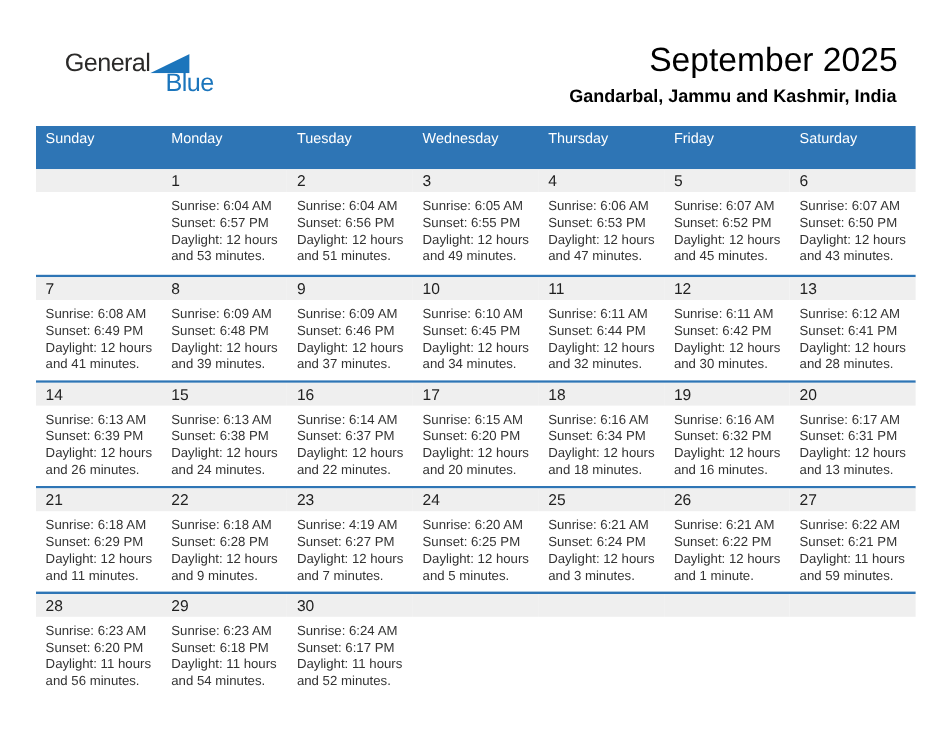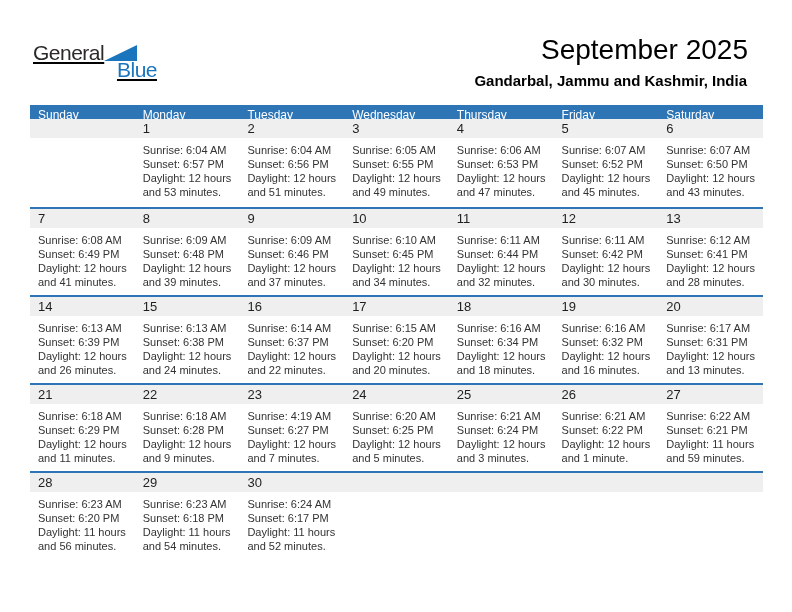--- a/index.html
+++ b/index.html
@@ -13,38 +13,38 @@
   body{
     width:792px;height:612px;
     background:#ffffff;
     font-family:"Liberation Sans", sans-serif;
     color:#000;
     position:relative;
     overflow:hidden;
   }
   
   .page-header{position:relative;height:105px;}
-  .logo{position:absolute;left:33px;top:42px;width:124px;line-height:1;text-decoration:underline;}
+  .logo{position:absolute;left:54px;top:42px;width:124px;line-height:1;}
   .logo-top{display:flex;align-items:flex-end;}
   .logo-general{
     font-size:21px;letter-spacing:-0.5px;color:#2b2a29;font-weight:400;
   }
   .logo-tri{display:block;margin-bottom:2px;}
   .logo-blue{
     text-align:right;font-size:21px;font-weight:400;
     color:var(--logo-blue);margin-top:-4px;letter-spacing:-0.5px;
   }
   .titles{position:absolute;top:34px;right:44px;text-align:right;}
   .titles h1{margin:0;font-size:28px;font-weight:400;color:#000;}
   .titles h2{margin:6px 1px 0;font-size:15px;font-weight:700;color:#000;text-align:center;}
   
   .calendar{position:absolute;left:30px;top:105px;width:733px;}
   .cal-head{
     display:grid;grid-template-columns:repeat(7,1fr);
-    background:var(--accent);color:#fff;height:14px;
+    background:var(--accent);color:#fff;height:36px;
   }
   .hcell{font-size:12px;line-height:20px;padding-left:8px;font-weight:400;}
   .week{display:grid;grid-template-columns:repeat(7,1fr);height:88px;}
   .week + .week{border-top:2px solid var(--accent);}
   .cell{height:100%;}
   .band{
     background:var(--band);height:19px;
     font-size:13px;line-height:19px;padding-left:8px;color:#1f1f1f;
   }
   .details{

